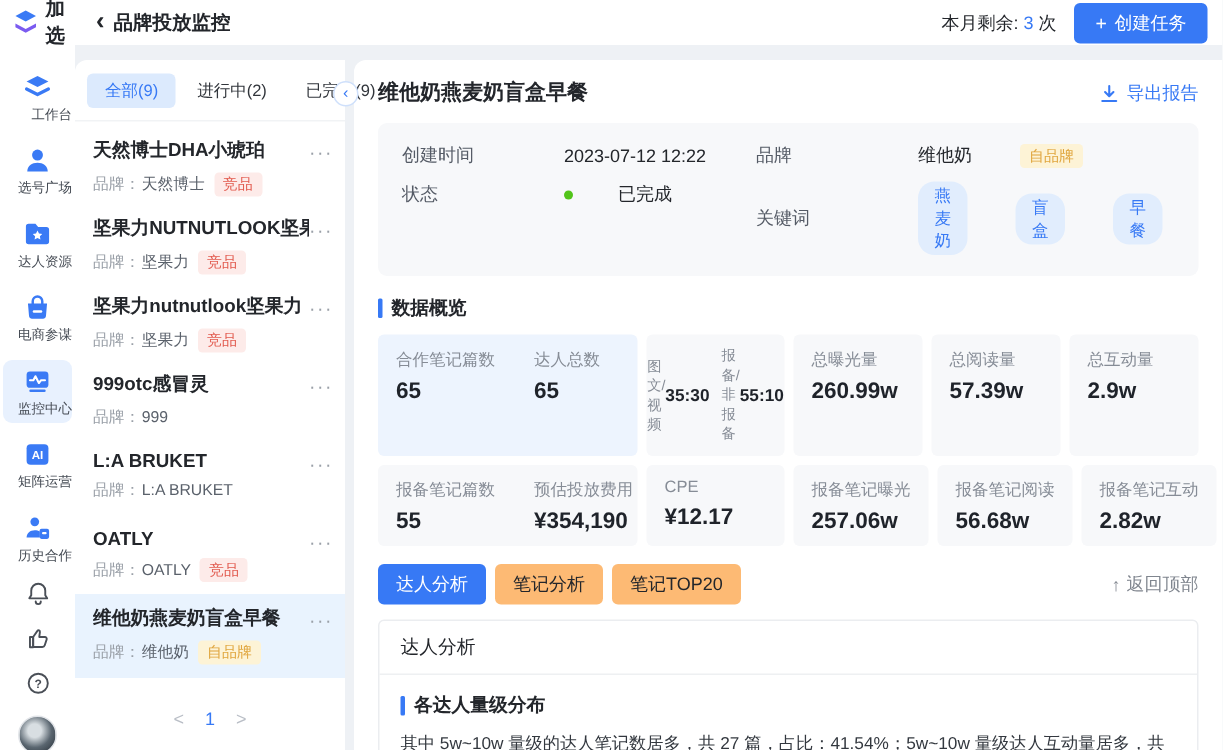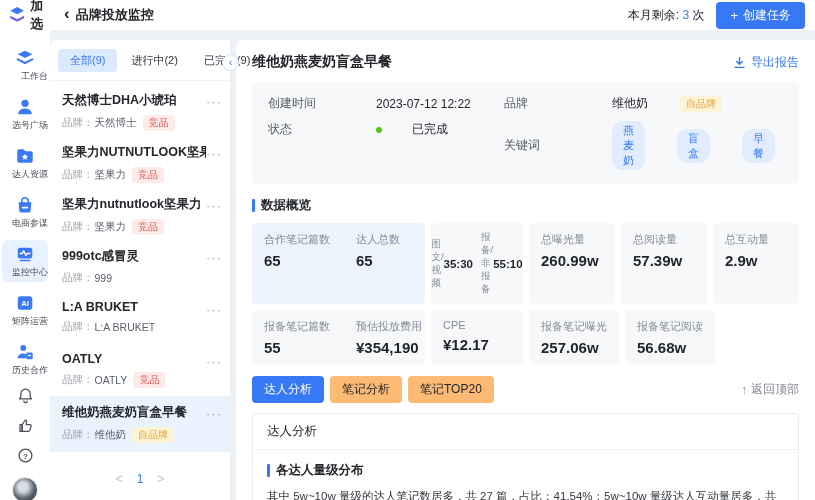--- a/index.html
+++ b/index.html
@@ -383,20 +383,24 @@
       <div class="mvalue">¥12.17</div>
     </div>
     <div class="mcard">
       <div class="mlabel">报备笔记曝光</div>
       <div class="mvalue">257.06w</div>
     </div>
     <div class="mcard">
       <div class="mlabel">报备笔记阅读</div>
       <div class="mvalue">56.68w</div>
     </div>
+    <div class="mcard">
+      <div class="mlabel">报备笔记互动</div>
+      <div class="mvalue">2.82w</div>
+    </div>
   </div>
 
   <div class="tabs-row">
     <span class="seg-tab active">达人分析</span>
     <span class="seg-tab">笔记分析</span>
     <span class="seg-tab">笔记TOP20</span>
     <span class="back-top">
       <span>↑</span>
       <span>返回顶部</span>
     </span>

